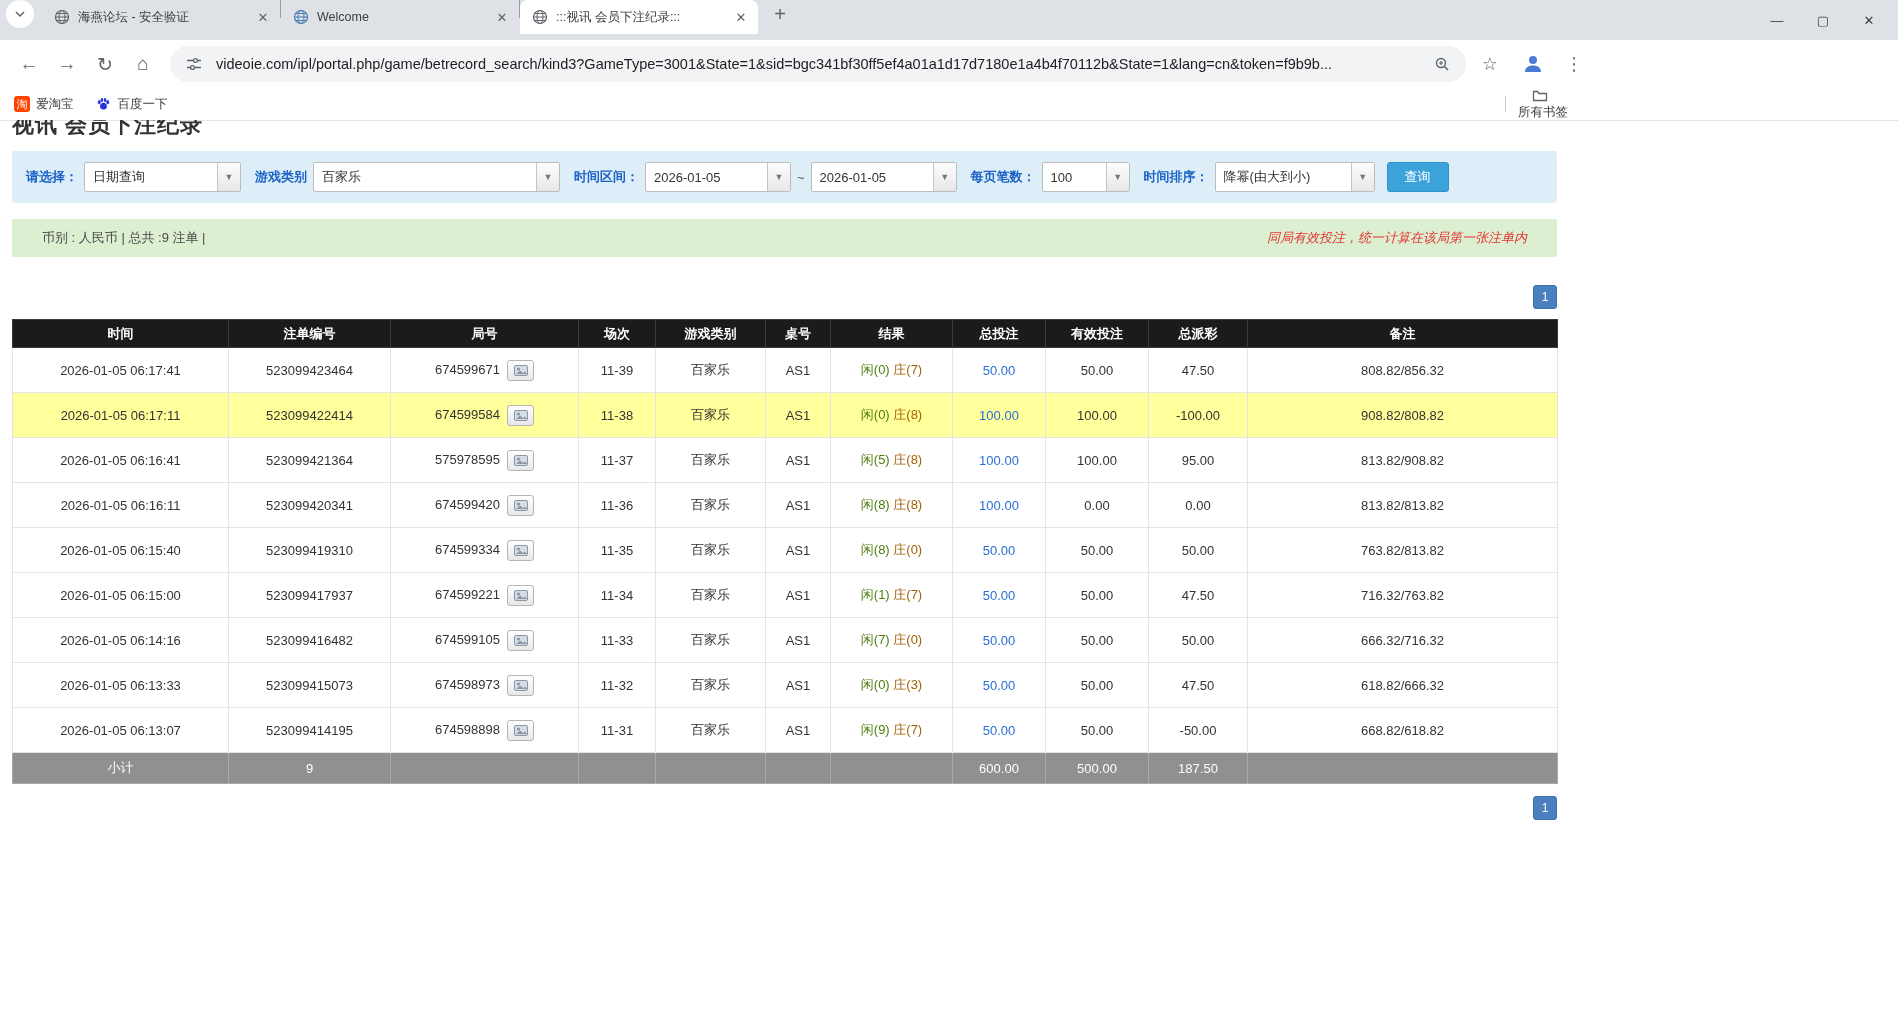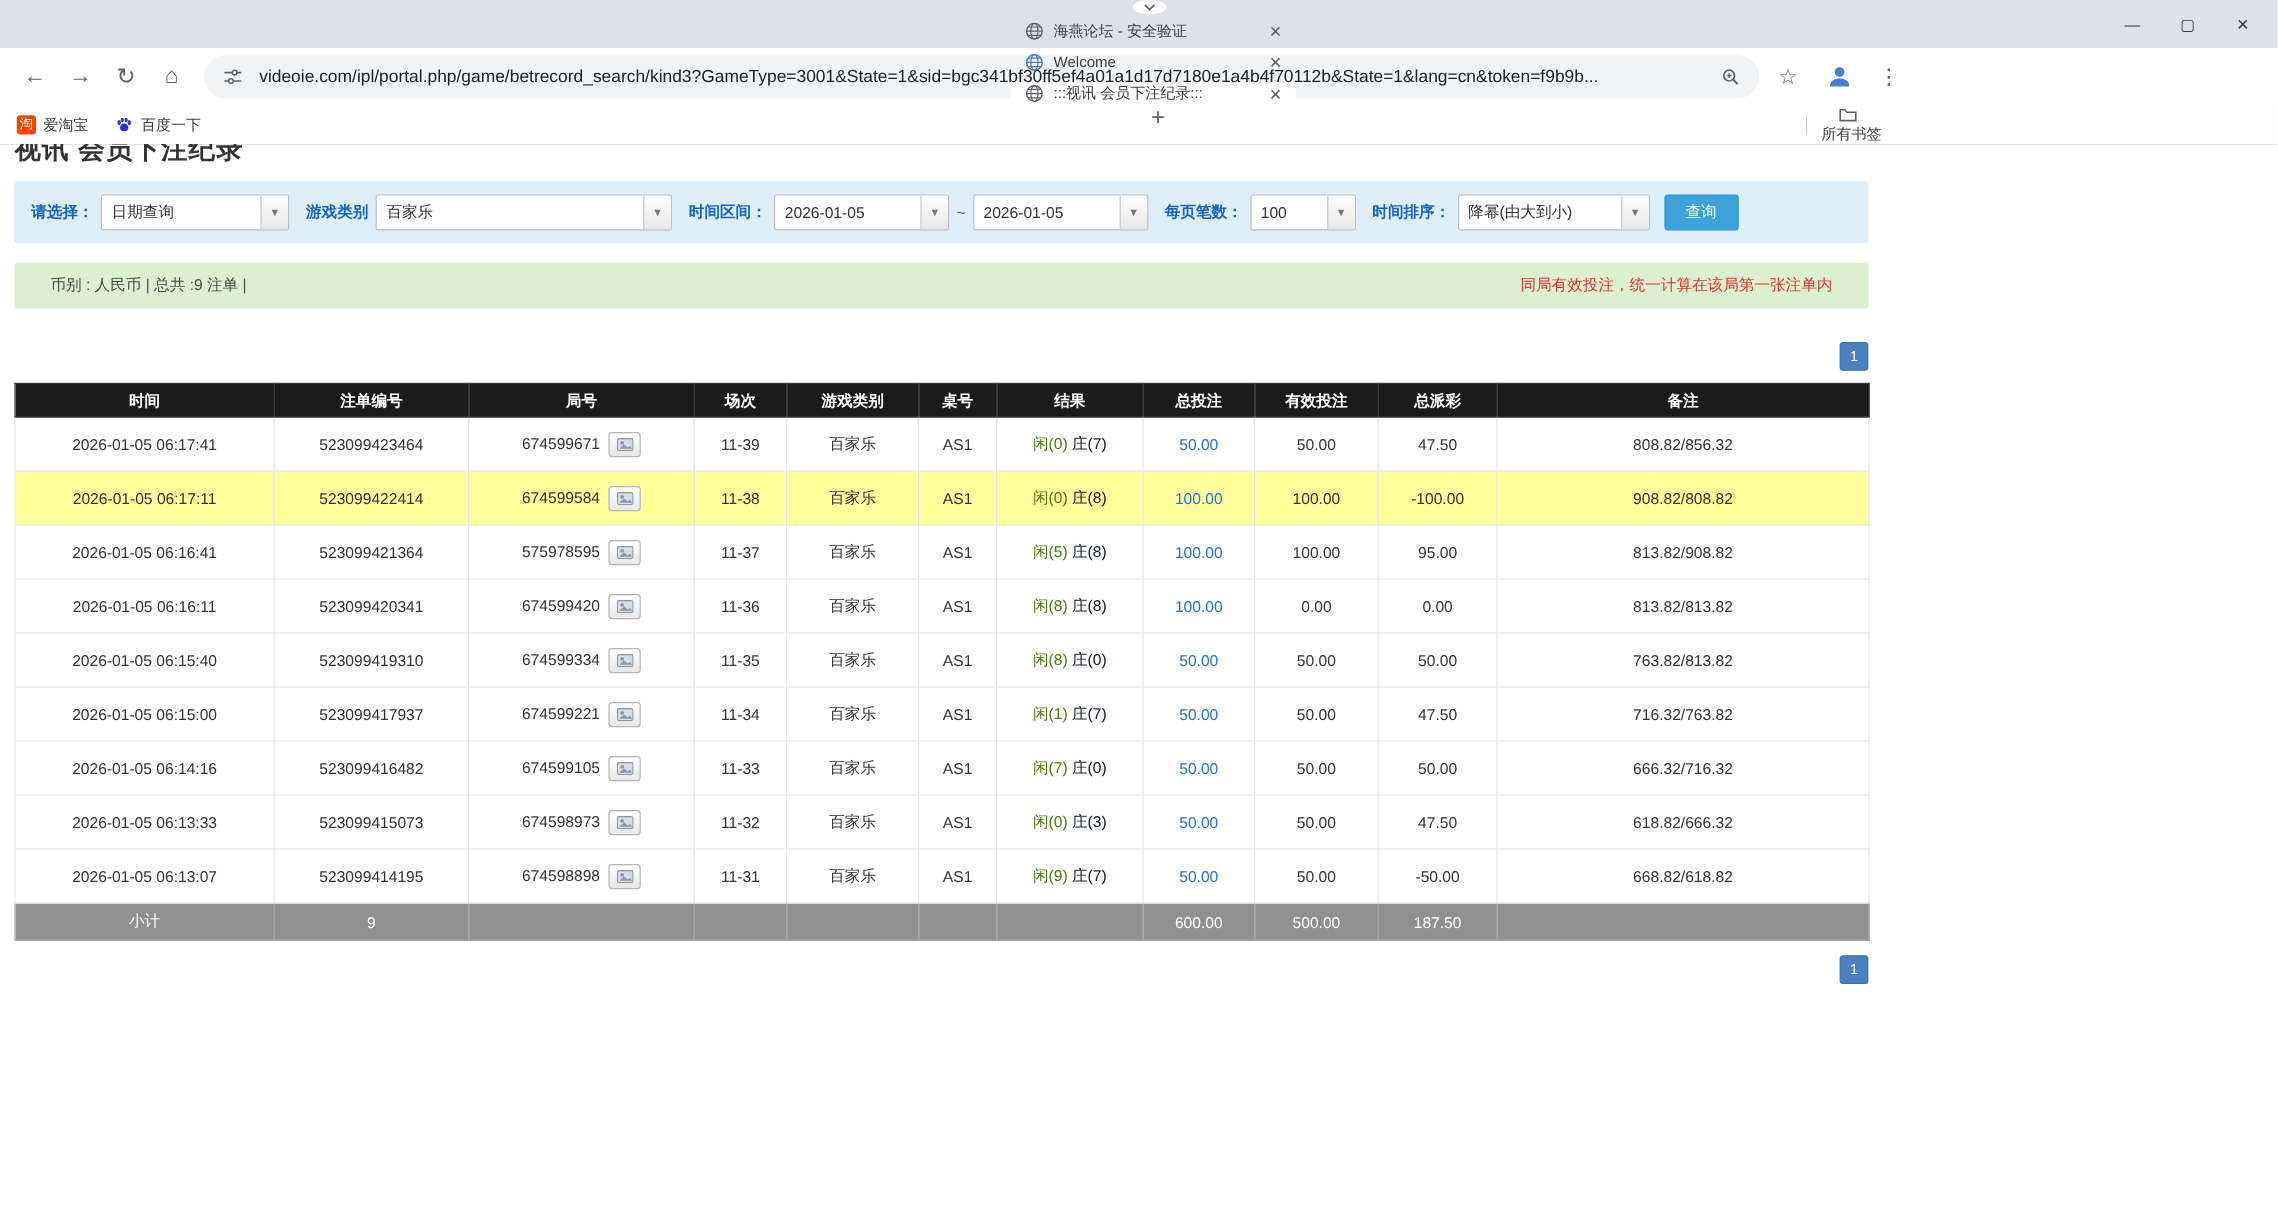--- a/index.html
+++ b/index.html
@@ -1,20 +1,20 @@
 <!DOCTYPE html>
 <html><head>
 <meta charset="utf-8">
 <style>
   * { margin:0; padding:0; box-sizing:border-box; }
   html,body { width:1898px; height:1025px; overflow:hidden; background:#fff;
     font-family:"Liberation Sans", sans-serif; }
 
   
-  .tab-strip { height:40px; background:#dee1e6; display:flex; align-items:center; padding-left:24px; position:relative;flex-direction:column; }
+  .tab-strip { height:40px; background:#dee1e6; display:flex; align-items:flex-start; padding-left:4px; position:relative; }
   .tab-search { width:28px; height:28px; border-radius:50%; background:#fff; display:flex; align-items:center; justify-content:center; margin:0 8px 5px 2px; cursor:pointer; }
   .tab { width:238px; height:34px; display:flex; align-items:center; padding:0 8px 0 12px; font-size:12.5px; color:#3c4043; cursor:pointer; position:relative; }
   .tab.active { background:#fff; border-radius:8px 8px 0 0; }
   .tab .favicon { width:16px; height:16px; margin-right:8px; flex:none; }
   .tab .ttl { flex:1; white-space:nowrap; overflow:hidden; }
   .tab .close { width:18px; height:18px; border-radius:50%; display:flex; align-items:center; justify-content:center; color:#5f6368; font-size:13px; margin-left:4px; flex:none; }
   .tab-sep { width:1px; height:18px; background:#9aa0a6; margin-bottom:8px; }
   .new-tab { width:28px; height:28px; display:flex; align-items:center; justify-content:center; font-size:20px; color:#5f6368; margin:0 0 4px 8px; cursor:pointer; }
   .win-controls { position:absolute; right:6px; top:0; height:40px; display:flex; align-items:center; }
   .win-btn { width:46px; height:40px; display:flex; align-items:center; justify-content:center; font-size:13px; color:#3c4043; cursor:pointer; }
@@ -43,33 +43,33 @@
   .filter-bar { margin-top:16px; background:#ddeef8; border-radius:3px; padding:11px 14px; display:flex; align-items:center; font-size:13px; }
   .flabel { color:#1a62c5; font-weight:700; margin:0 6px 0 14px; white-space:nowrap; }
   .flabel:first-child { margin-left:0; }
   .combo { display:flex; height:30px; background:#fff; border:1px solid #bdbdbd; border-radius:2px; overflow:hidden; }
   .combo input { border:none; outline:none; padding:0 8px; font-size:13px; color:#333; background:transparent; font-family:inherit; }
   .combo .drop { width:23px; border-left:1px solid #c4c4c4; background:linear-gradient(#fdfdfd,#e7e7e7); display:flex; align-items:center; justify-content:center; color:#777; font-size:9px; cursor:pointer; }
   .tilde { margin:0 6px; color:#555; }
   .btn-query { height:30px; padding:0 17px; background:#3ba3da; color:#fff; border:1px solid #2f93c9; border-radius:3px; font-size:13px; margin-left:12px; cursor:pointer; font-family:inherit; }
 
   .summary-bar { margin-top:16px; background:#dcefd0; height:38px; display:flex; align-items:center; justify-content:space-between; padding:0 30px; font-size:13px; color:#4a4a4a; border-radius:2px; }
-  .summary-right { color:#e53333; }
+  .summary-right { color:#e53333;font-style:italic; }
 
   .pager { display:flex; justify-content:flex-end; }
   .pager.top { margin-top:28px; margin-bottom:10px; }
   .pager.bottom { margin-top:12px; }
   .page-btn { min-width:24px; height:24px; padding:0 7px; background:#4a80c0; color:#fff; font-size:12px; display:flex; align-items:center; justify-content:center; border-radius:3px; border:1px solid #3d72b0; cursor:pointer; }
 
   table.bet { width:100%; border-collapse:collapse; table-layout:fixed; }
   .bet th { background:#1b1b1b; color:#fff; font-size:13px; font-weight:700; height:28px; border:1px solid #3a3a3a; }
   .bet td { font-size:13px; color:#333; text-align:center; height:45px; border:1px solid #e4e4e4; background:#fff; }
   .bet tr.hl td { background:#ffff9c; }
   .res-player { color:#4d7c0f; }
-  .res-banker { color:#0f172a; }
+  .res-banker { color:#a16207; }
   .bet-link { color:#2a6fd6; cursor:pointer; }
   .neg { color:#ee1111; }
   .bet tr.foot td { background:#909090; color:#fff; border:1px solid #a9a9a9; height:31px; }
   .bet tr.foot.total td { background:#7d7d7d; }
 
   .round-icon-btn { display:inline-flex; align-items:center; justify-content:center; width:27px; height:21px; border:1px solid #b5b5b5; border-radius:3px; background:linear-gradient(#ffffff,#e7e7e7); margin-left:7px; vertical-align:middle; cursor:pointer; }
 </style>
 </head>
 <body>
 

